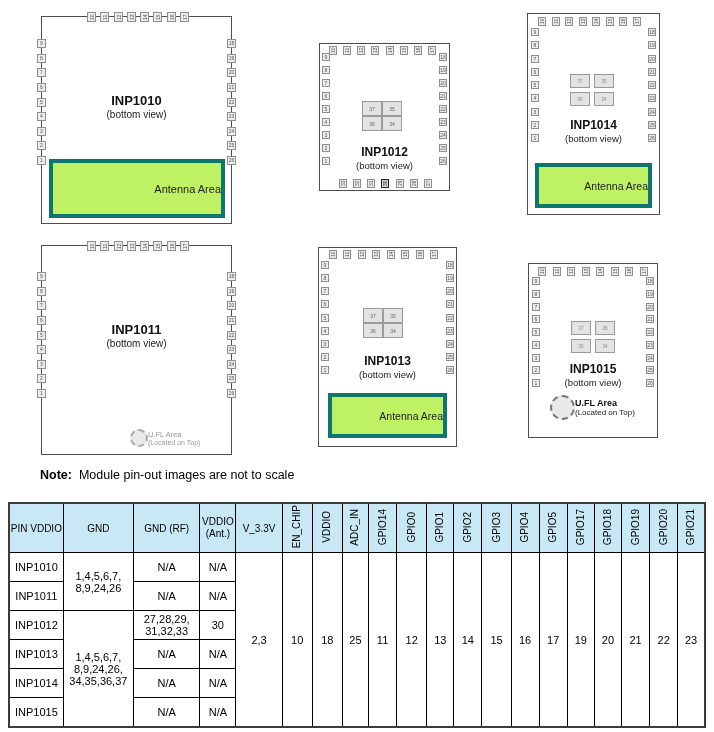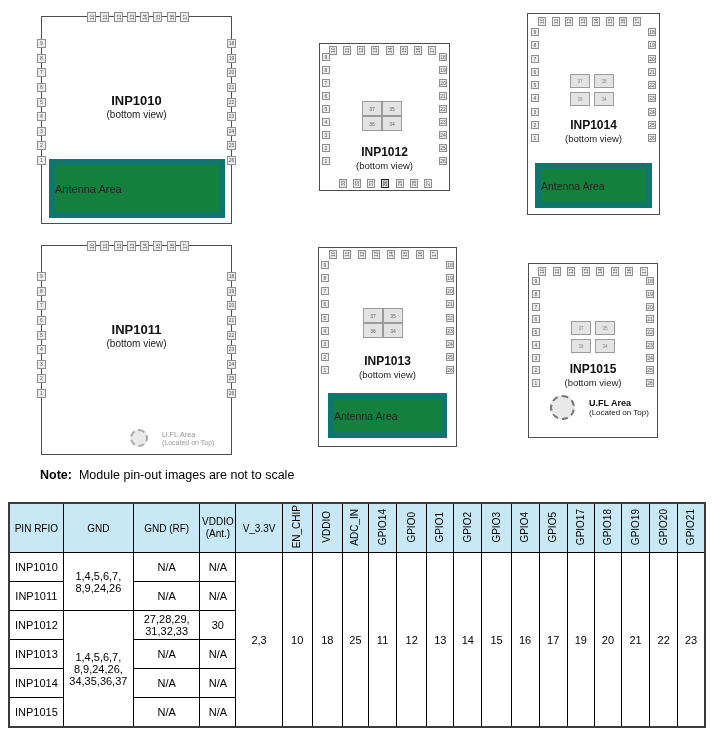--- a/index.html
+++ b/index.html
@@ -10,26 +10,26 @@
   .module{position:absolute;background:#fff;border:1px solid #4d4d4d;box-sizing:border-box;}
   .pins{position:absolute;display:flex;justify-content:space-between;}
   .pins-left,.pins-right{flex-direction:column;}
   .pin{box-sizing:border-box;background:#ececec;border:1px solid #8f8f8f;color:#555;
        font-size:5px;line-height:7px;text-align:center;width:9px;height:9px;overflow:hidden;}
   .pin.v{height:10px;writing-mode:vertical-rl;transform:rotate(180deg);line-height:8px;}
   .pin.hl{border-color:#222;background:#d9d9d9;color:#222;}
   .mlabel{position:absolute;left:0;right:0;text-align:center;}
   .mname{font-weight:bold;font-size:13px;color:#111;}
   .msub{font-size:10px;color:#222;margin-top:1px;}
-  .antenna{position:absolute;background:#15803d;border:6px solid #0f766e;display:flex;
-           align-items:center;justify-content:flex-start;font-size:11px;color:#222;box-sizing:border-box;}
+  .antenna{position:absolute;background:#bef264;border:4px solid #0f766e;display:flex;
+           align-items:center;justify-content:flex-end;font-size:11px;color:#222;box-sizing:border-box;}
   .pads{position:absolute;display:grid;}
   .pad{box-sizing:border-box;background:#e3e3e3;border:1px solid #9b9b9b;font-size:5px;color:#666;
        display:flex;align-items:center;justify-content:center;}
-  .ufl{position:absolute;display:flex;align-items:center;gap:14px;}
+  .ufl{position:absolute;display:flex;align-items:center;gap:0;}
   .ufl-circle{border-radius:50%;border:2px dashed #a9a9a9;background:#e9e9e9;box-sizing:border-box;flex:0 0 auto;}
 
   
   .m1010{left:41px;top:16px;width:191px;height:208px;}
   .m1010 .pins-top{top:-5px;left:45px;right:42px;}
   .m1010 .pins-left{left:-5px;top:22px;height:126px;}
   .m1010 .pins-right{right:-5px;top:22px;height:126px;}
   .m1010 .mlabel{top:76px;}
   .m1010 .antenna{left:7px;right:6px;top:142px;bottom:5px;}
 
@@ -423,21 +423,21 @@
         <col style="width:28px">
         <col style="width:28px">
         <col style="width:27px">
       <col style="width:27px">
         <col style="width:28px">
         <col style="width:28px">
         <col style="width:27px">
     </colgroup>
     <thead>
       <tr>
-        <th>PIN RFIO</th>
+        <th>PIN VDDIO</th>
         <th>GND</th>
         <th>GND (RF)</th>
         <th class="pre">VDDIO
 (Ant.)</th>
         <th>V_3.3V</th>
         <th><span class="vtext">EN_CHIP</span></th>
         <th><span class="vtext">VDDIO</span></th>
         <th><span class="vtext">ADC_IN</span></th>
         <th><span class="vtext">GPIO14</span></th>
         <th><span class="vtext">GPIO0</span></th>

